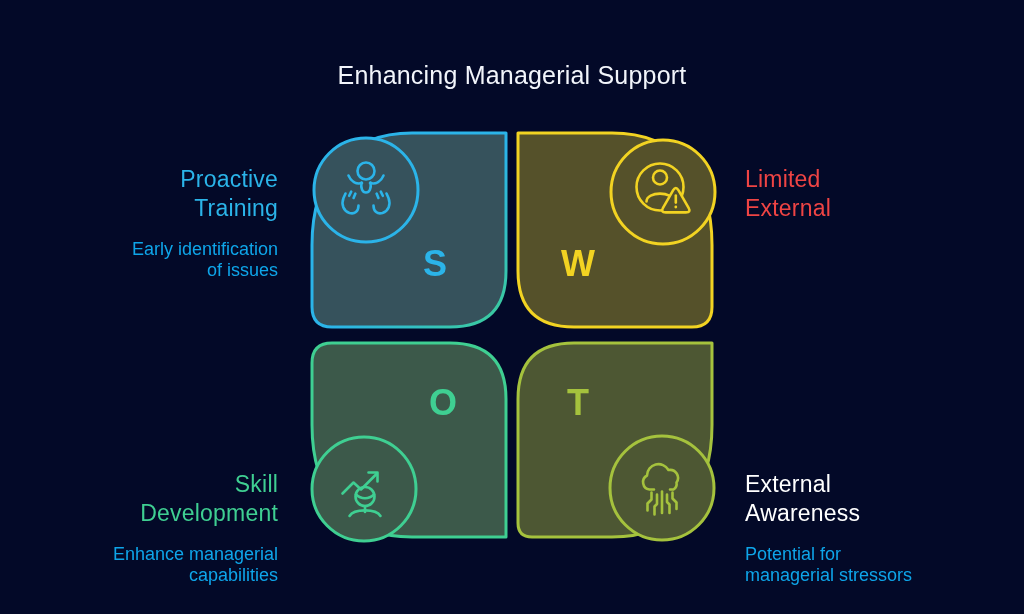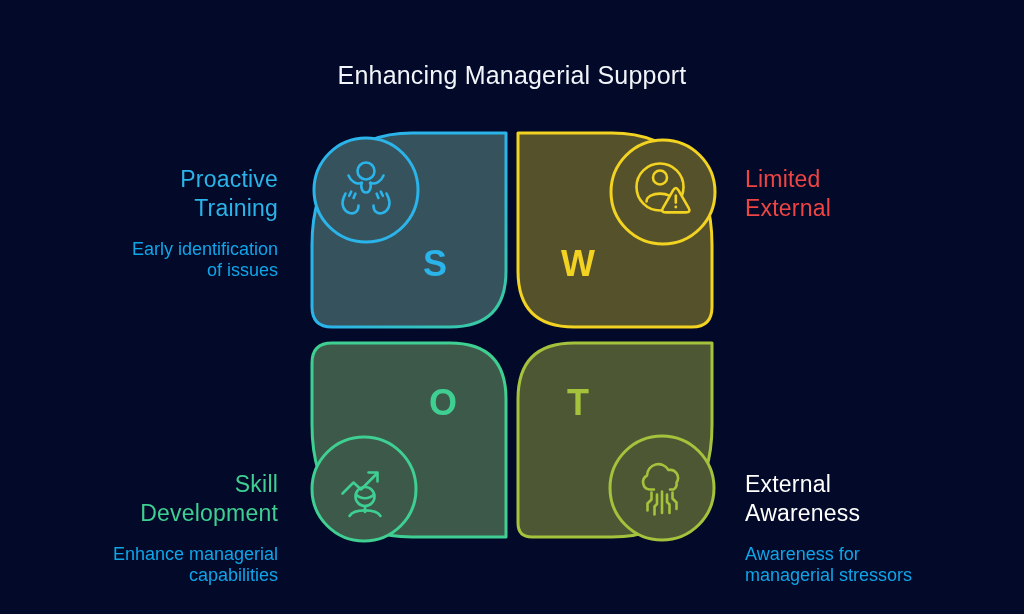--- a/index.html
+++ b/index.html
@@ -135,18 +135,18 @@
       <span class="dl">capabilities</span>
     </div>
   </div>
 
   <div class="lbl lbl-right lbl-bottom">
     <div class="heading c-threats">
       <span class="hl">External</span>
       <span class="hl">Awareness</span>
     </div>
     <div class="desc">
-      <span class="dl">Awareness for</span>
+      <span class="dl">Potential for</span>
       <span class="dl">managerial stressors</span>
     </div>
   </div>
 
 </div>
 
 </body></html>

